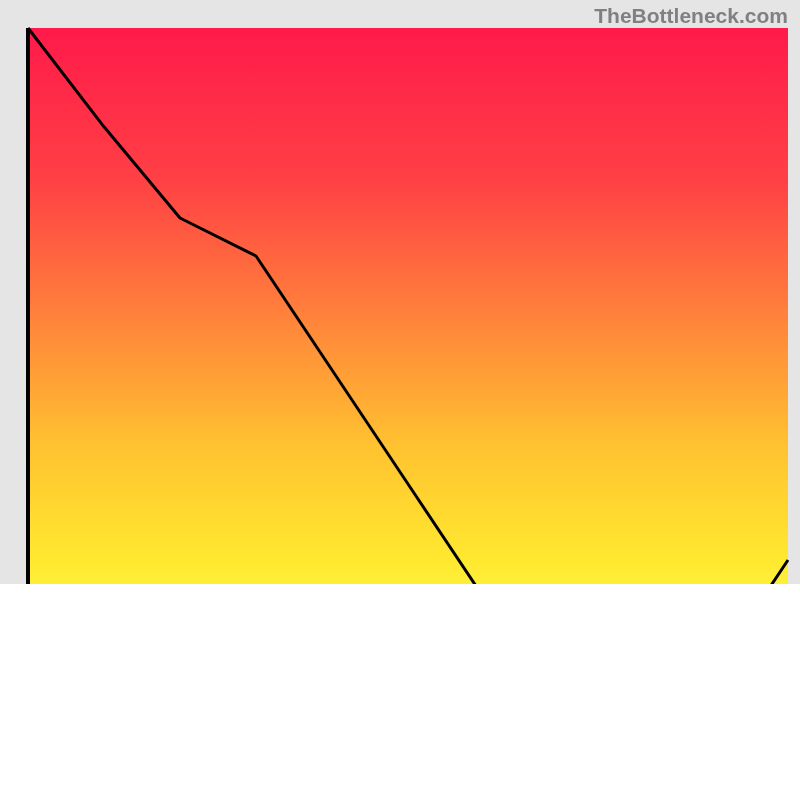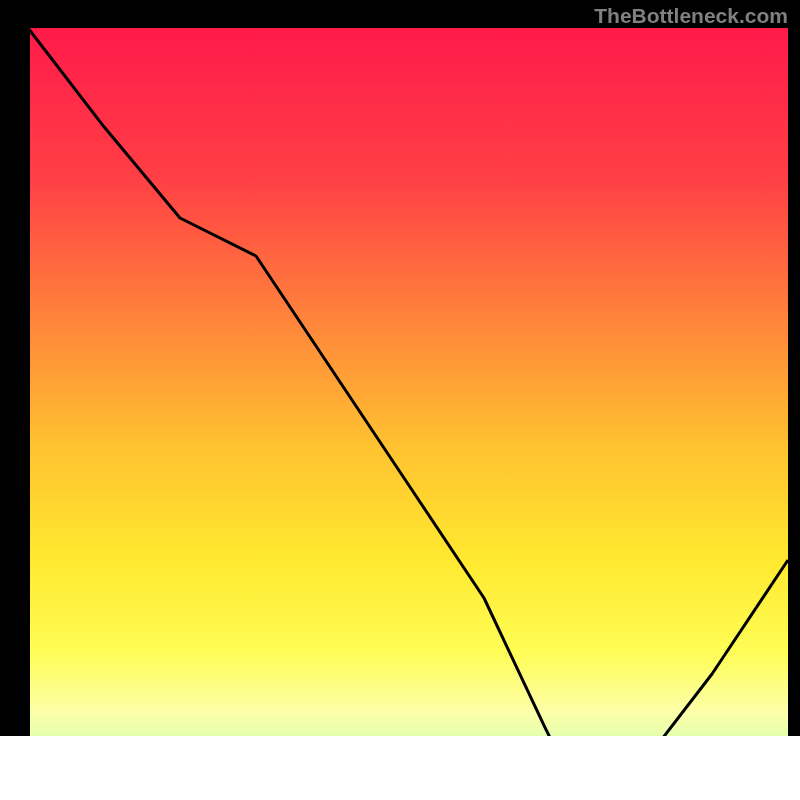--- a/index.html
+++ b/index.html
@@ -3,23 +3,23 @@
 <meta charset="utf-8">
 <style>
   body {
     margin: 0;
     padding: 0;
     background: #ffffff;
     font-family: Arial, sans-serif;
   }
   .container {
     width: 800px;
-    height: 736px;
+    height: 584px;
     position: relative;
-    background: #000000;
+    background: #e5e5e5;
   }
   .watermark {
     position: absolute;
     top: 4px;
     right: 12px;
     color: #808080;
     font-size: 21px;
     font-weight: bold;
     font-family: Arial, sans-serif;
   }

